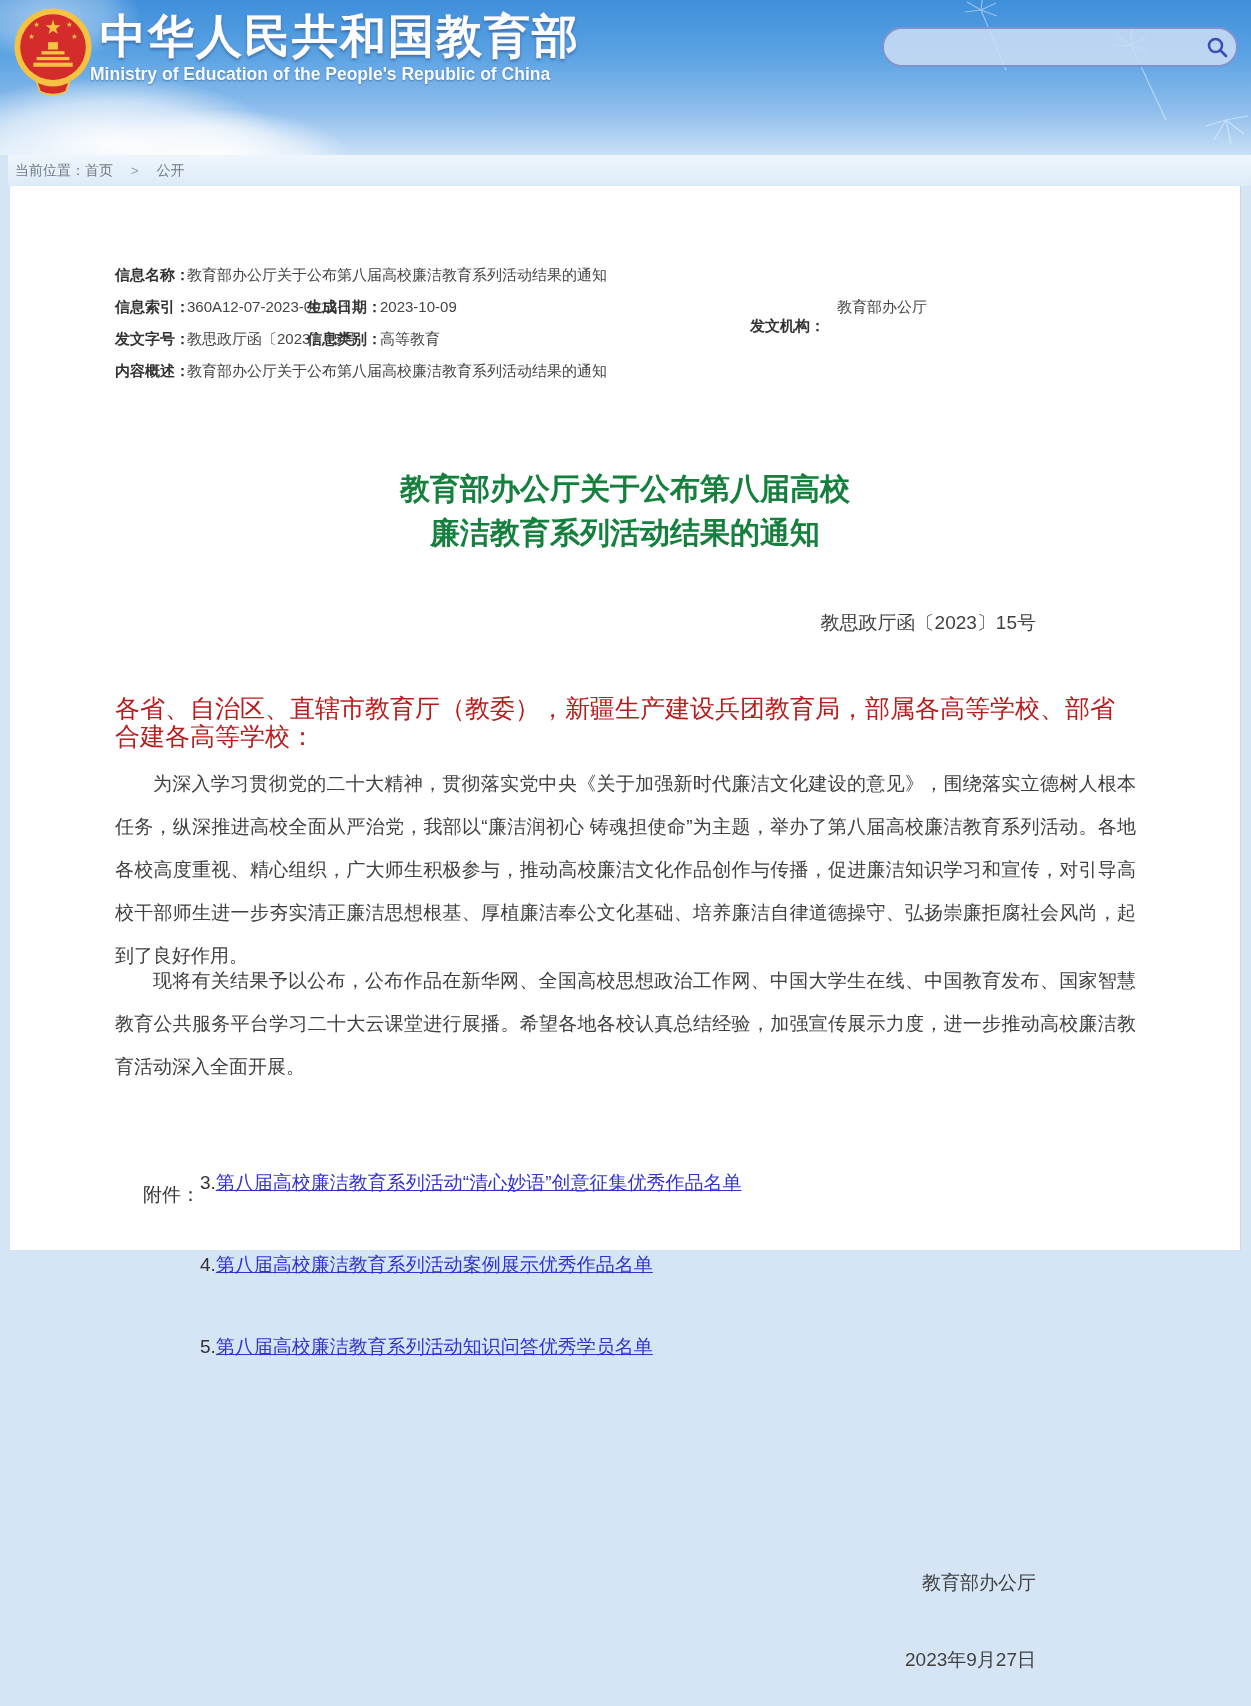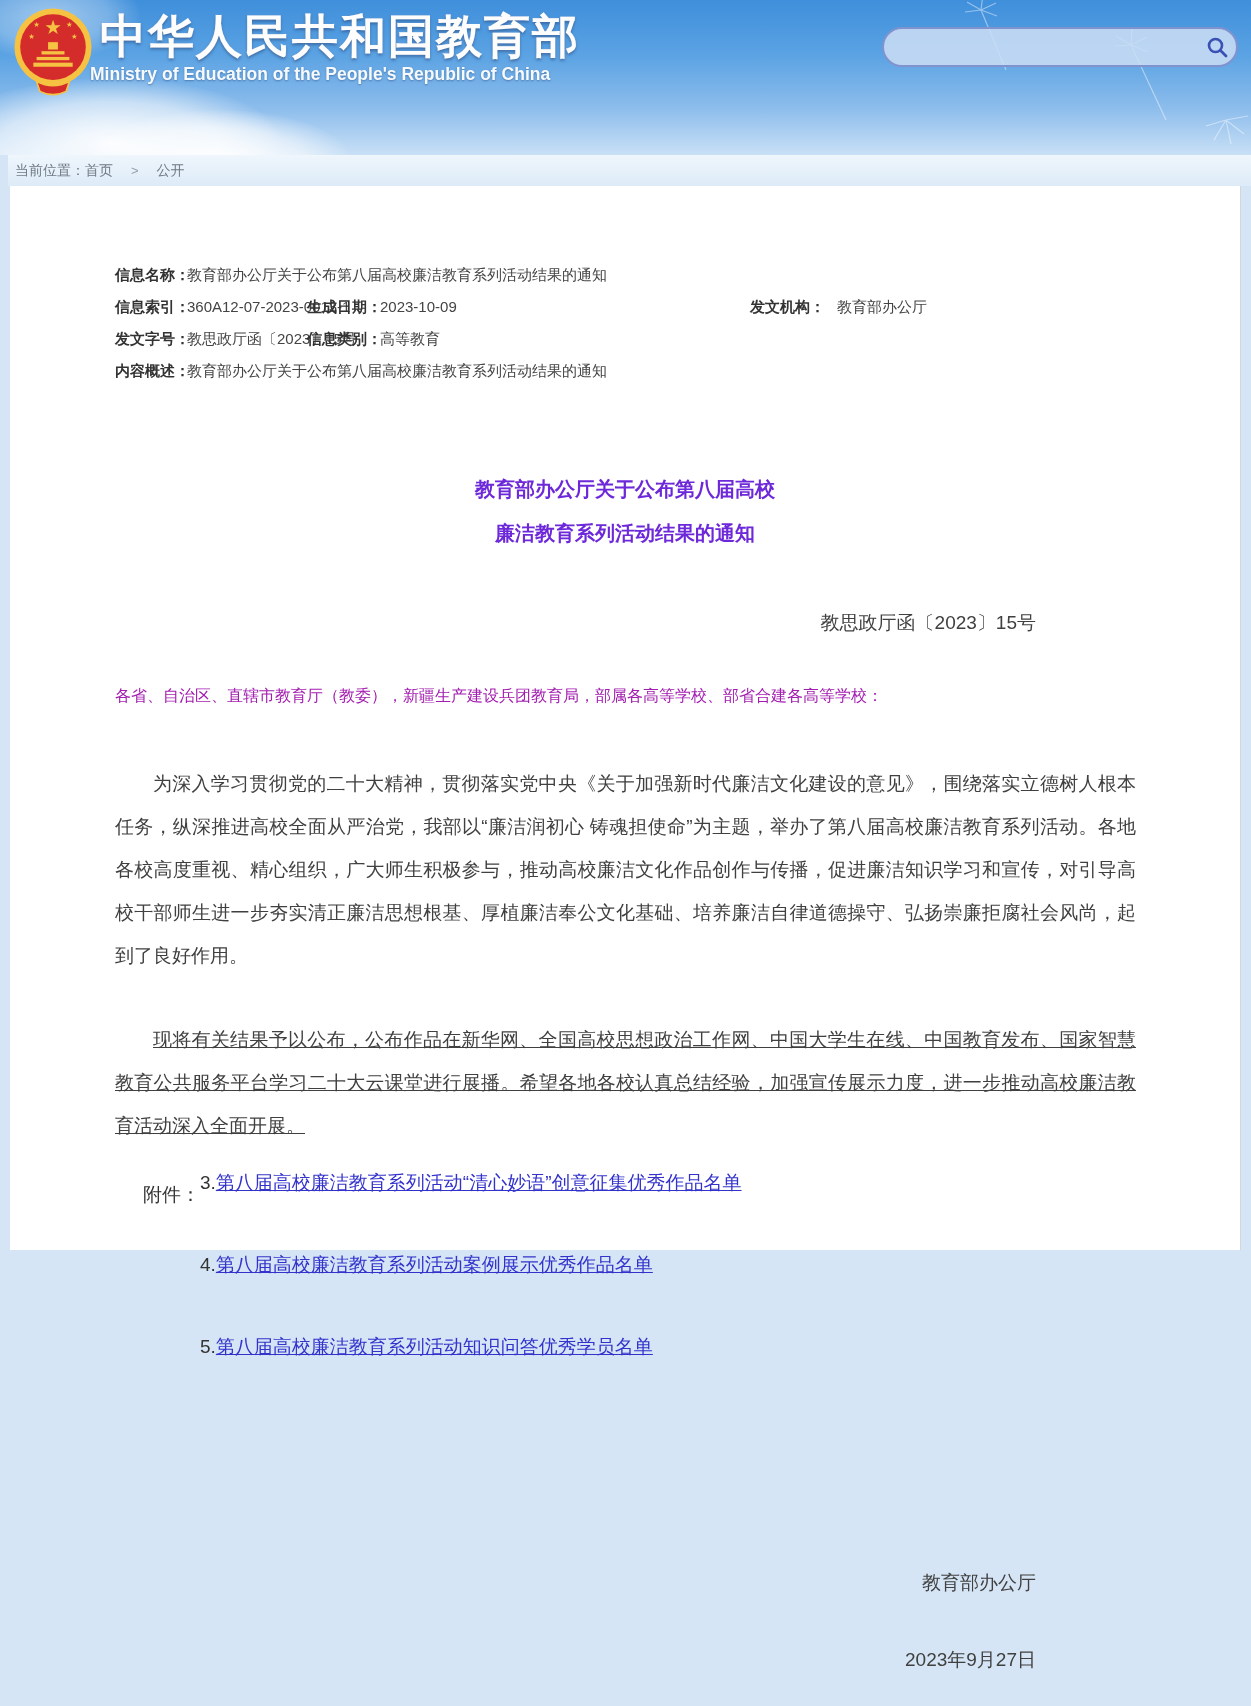--- a/index.html
+++ b/index.html
@@ -61,41 +61,41 @@
     background:#ffffff;border-right:1px solid #d6d6d6;box-sizing:border-box;
   }
   
   .meta{position:absolute;top:74px;left:105px;width:1060px;font-size:15px;color:#333;}
   .m-row{position:relative;height:32px;}
   .m-row span{position:absolute;top:6px;white-space:nowrap;}
   .m-label{font-weight:bold;color:#333;}
   .m-val{color:#444;}
   .pAl{left:0;} .pAv{left:72px;}
   .pBl{left:192px;} .pBv{left:265px;}
-  .pCl{left:635px;} .pCv{left:722px;}
+  .pCl{left:635px;margin-top:19px;} .pCv{left:722px;}
   
   .doc-title{
     position:absolute;top:281px;left:0;width:100%;text-align:center;
-    font-size:20px;font-weight:bold;color:#6d28d9;line-height:44px;
+    font-size:30px;font-weight:bold;color:#15803d;line-height:44px;
   }
   .doc-number{
     position:absolute;top:423px;right:204px;
     font-size:19px;color:#404040;line-height:28px;white-space:nowrap;
   }
   .salutation{
-    position:absolute;top:496px;left:105px;width:1021px;
-    font-size:16px;color:#a21caf;line-height:28px;
+    position:absolute;top:508px;left:105px;width:1021px;
+    font-size:25px;color:#b91c1c;line-height:28px;
   }
   .para{
     position:absolute;left:105px;width:1021px;
     font-size:19px;color:#404040;line-height:43px;text-indent:2em;
     text-align:justify;
   }
   .para.p1{top:576px;}
-  .para.p2{top:832px;text-decoration:underline;}
+  .para.p2{top:773px;}
   .attachments{position:absolute;top:983px;left:133px;width:1000px;
     font-size:19px;color:#333;}
   .att-label{position:absolute;left:0;top:12px;line-height:28px;white-space:nowrap;}
   .att-row{padding-left:57px;line-height:28px;margin-bottom:54px;white-space:nowrap;}
   .att-num{color:#333;}
   .att-row a{color:#3333cc;text-decoration:underline;cursor:pointer;}
   .signature{
     position:absolute;top:1383px;right:204px;
     font-size:19px;color:#404040;line-height:28px;white-space:nowrap;
   }

